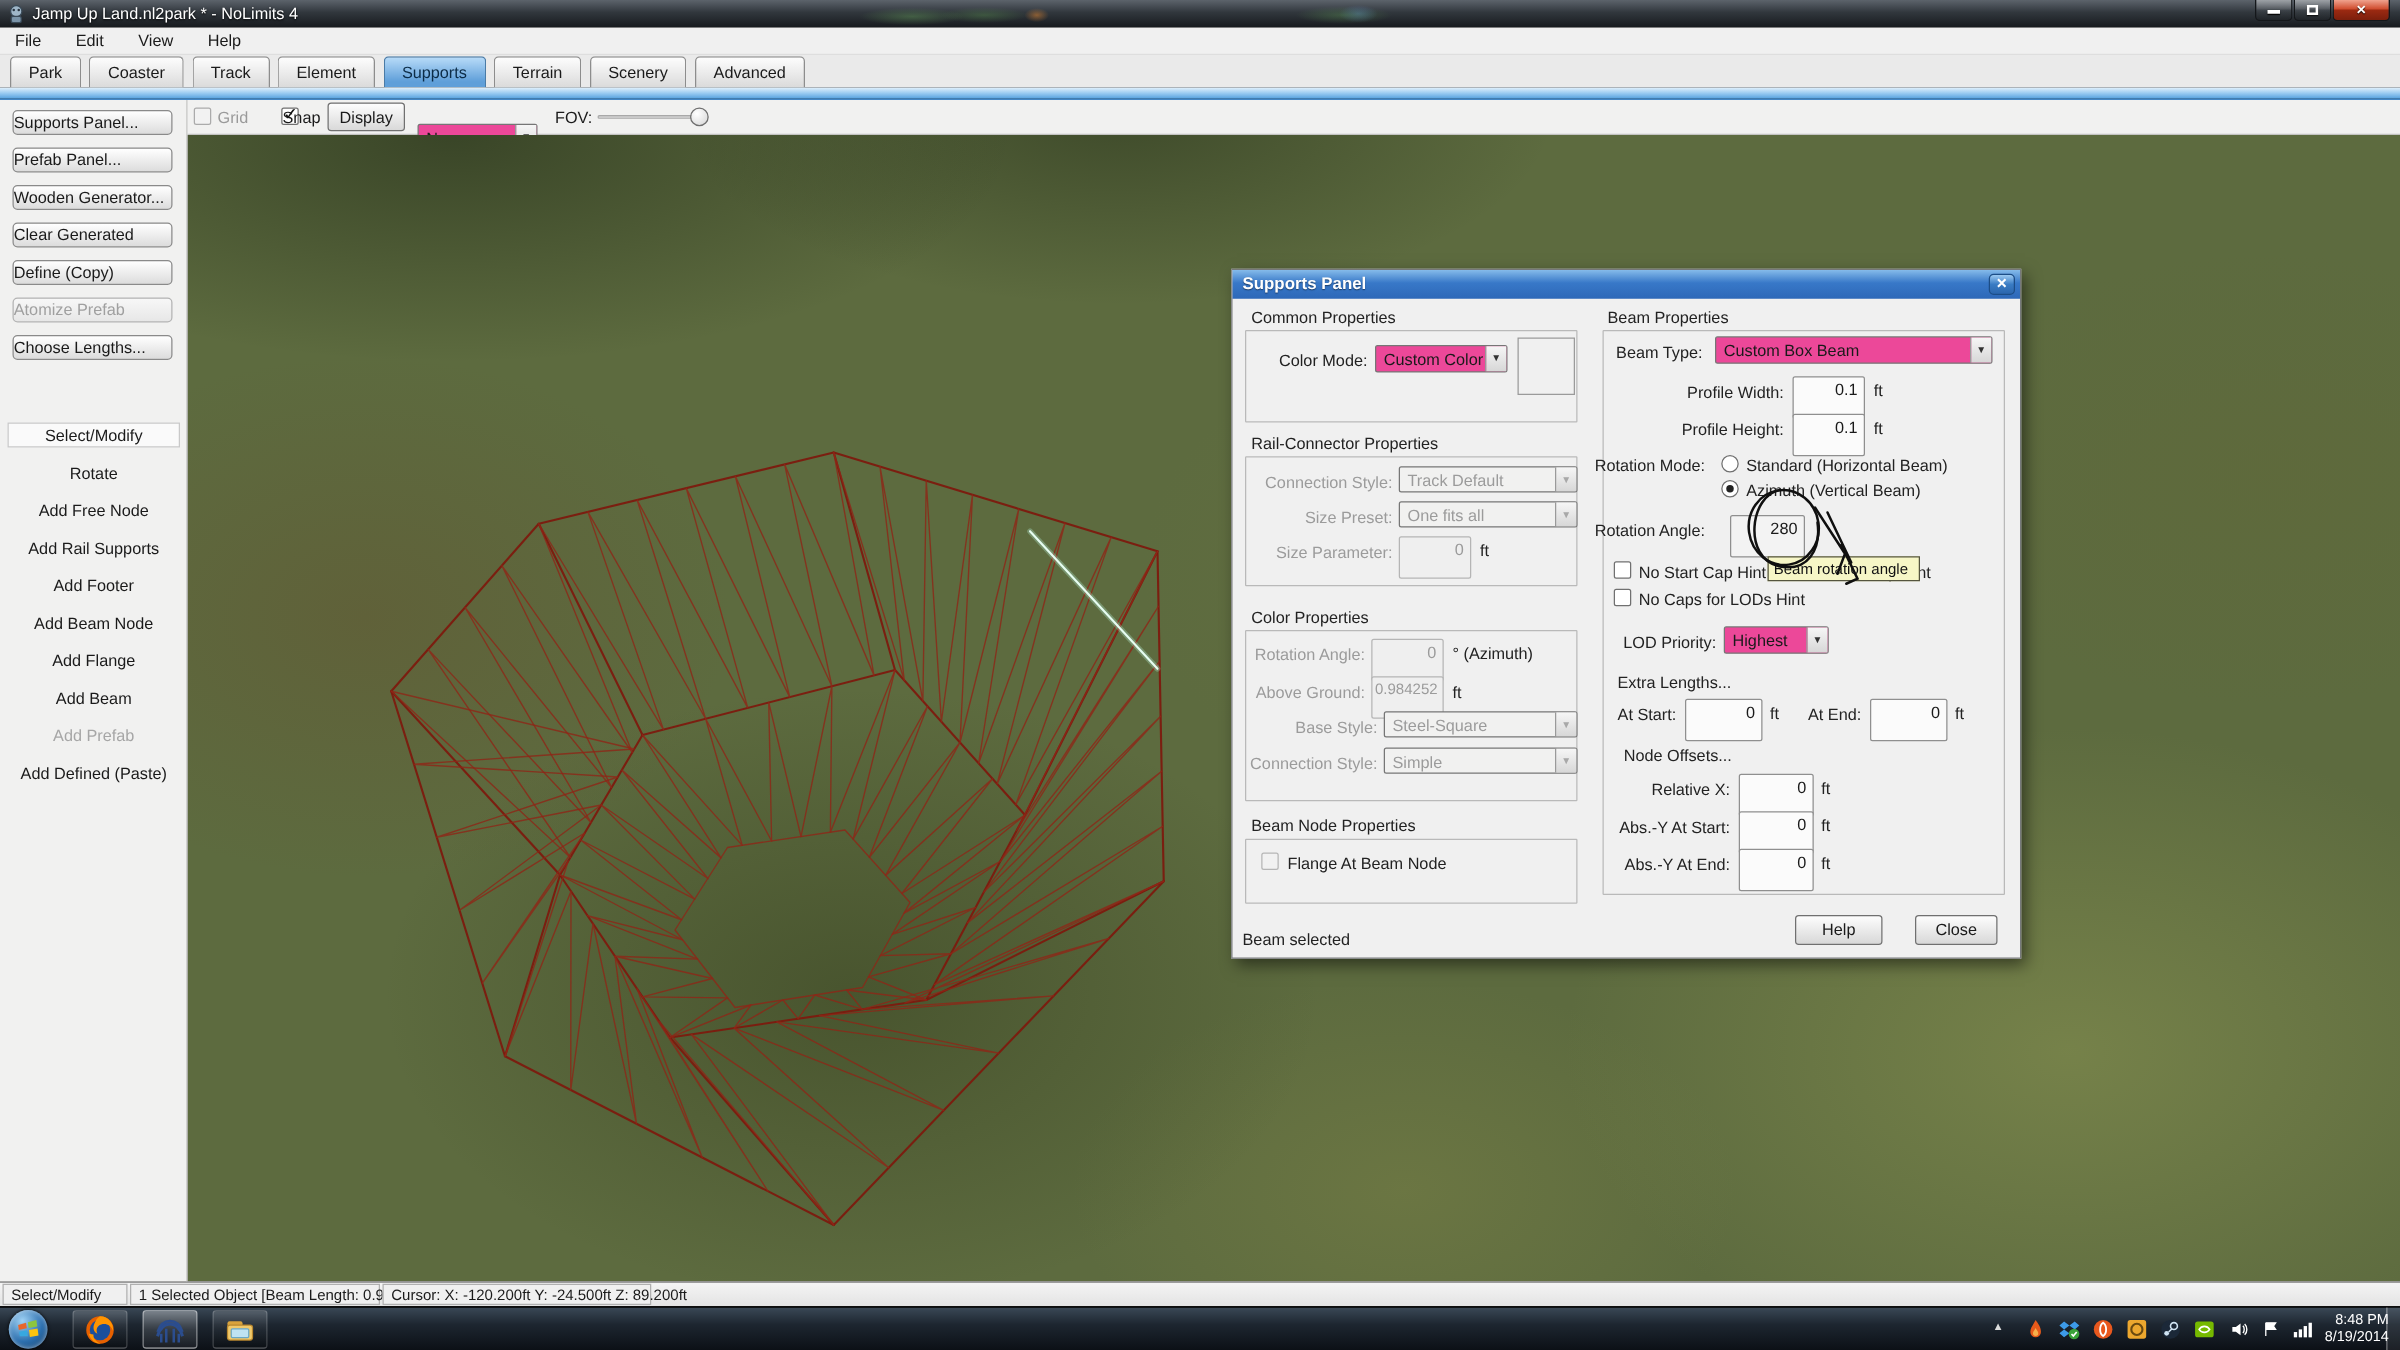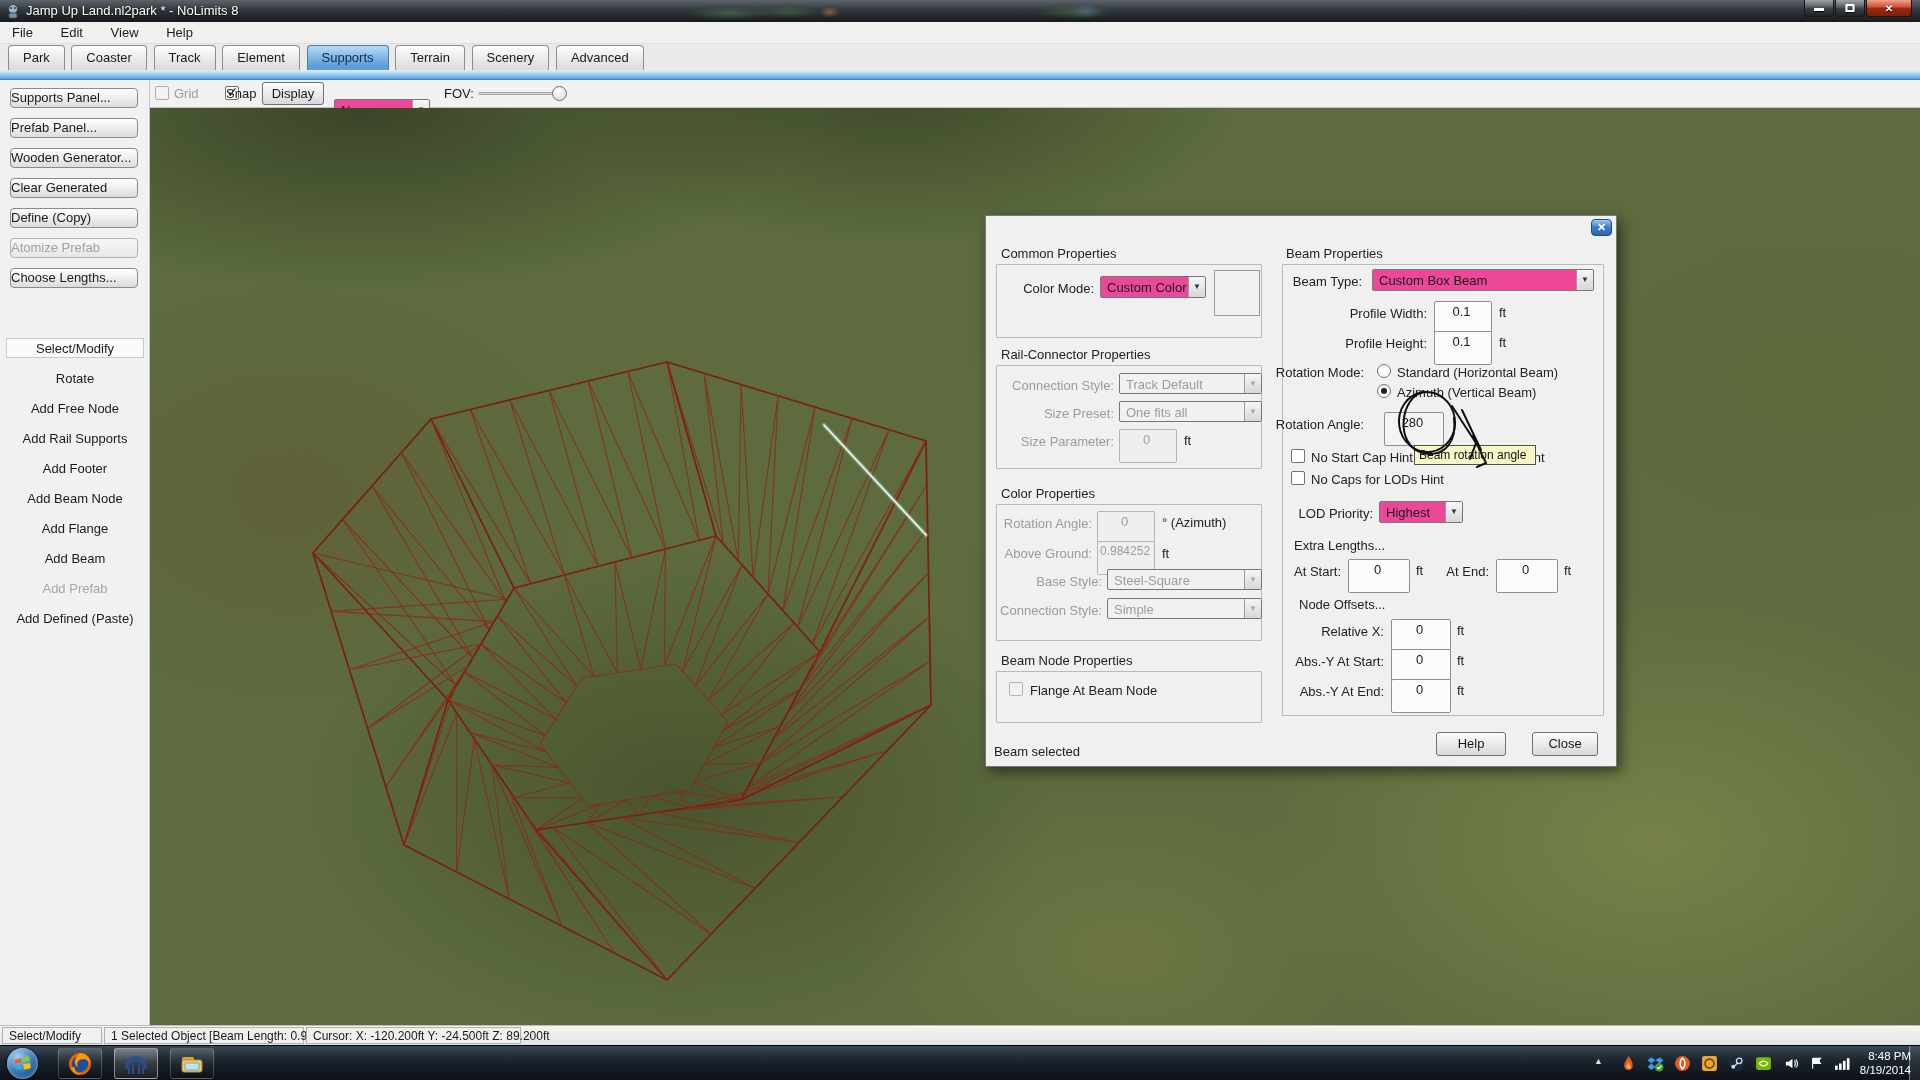--- a/index.html
+++ b/index.html
@@ -91,21 +91,21 @@
  background:linear-gradient(#85bbea,#3878c8 45%,#2d68b8);cursor:move}
 #dlg-title .t{position:absolute;left:8px;top:3px;color:#fff;font-weight:bold;font-size:13.5px;text-shadow:0 1px 1px rgba(0,0,0,.5)}
 #dlg-close{position:absolute;right:4px;top:3px;width:21px;height:17px;border:1px solid #1c4d86;border-radius:4px;
  background:linear-gradient(#9ccaf2,#3a7cc4 50%,#2b66ad);color:#fff;font-size:11px;font-weight:bold;text-align:center;line-height:15px;cursor:pointer}
 .gh{position:absolute;font-size:13px;color:#222;white-space:nowrap}
 .gbox{position:absolute;border:1px solid #b9b9b9;border-radius:1px}
 .lbl{position:absolute;font-size:13px;color:#222;text-align:right;white-space:nowrap}
 .lbl.dim,.dimtxt{color:#9b9b9b}
 .ltxt{position:absolute;font-size:13px;color:#222;white-space:nowrap}
 .tfield{position:absolute;height:34px;border:1px solid #8f8f8f;border-radius:2px;background:#fbfbfb;
- font-size:13px;text-align:center;padding:2px 5px 0 2px;cursor:text}
+ font-size:13px;text-align:right;padding:2px 5px 0 2px;cursor:text}
 .tfield.disabled{background:#efefef;border-color:#b5b5b5;color:#9b9b9b}
 .unit{position:absolute;font-size:13px;color:#222;white-space:nowrap}
 .radio{position:absolute;width:14px;height:14px;border:1px solid #707070;border-radius:50%;background:#fff;cursor:pointer}
 .radio.checked::after{content:"";position:absolute;left:3px;top:3px;width:6px;height:6px;border-radius:50%;background:#222}
 .cbx{position:absolute;width:14px;height:14px;border:1px solid #707070;border-radius:2px;background:#fff;cursor:pointer}
 .cbx.disabled{border-color:#b5b5b5;background:#f1f1f1}
 #tooltip{position:absolute;left:428px;top:229px;width:122px;height:20px;background:#f6f6c6;border:1px solid #54543e;
  font-size:12px;line-height:18px;padding-left:4px;color:#111;z-index:5;white-space:nowrap}
 #scribble{position:absolute;left:0;top:0;width:632px;height:552px;z-index:6;pointer-events:none}
 #scribble path,#scribble ellipse{fill:none;stroke:#101010;stroke-width:2;stroke-linecap:round}
@@ -133,21 +133,21 @@
 </head>
 <body>
 
 <div id="titlebar">
   <svg id="appicon" viewBox="0 0 16 16">
     <circle cx="8" cy="6" r="4.5" fill="#9fb6c8" stroke="#3a4a58"></circle>
     <circle cx="6" cy="5" r="1" fill="#2a3642"></circle>
       <circle cx="10" cy="5" r="1" fill="#2a3642"></circle>
     <rect x="4" y="10" width="8" height="5" rx="1.5" fill="#7a93a8" stroke="#3a4a58"></rect>
   </svg>
-  <span class="ttl">Jamp Up Land.nl2park * - NoLimits 8</span>
+  <span class="ttl">Jamp Up Land.nl2park * - NoLimits 4</span>
   <div id="wincontrols">
     <div class="wbtn">
         <span class="bar"></span>
       </div>
     <div class="wbtn">
         <span class="rest"></span>
       </div>
     <div class="wbtn close">
         <span class="glyph">✕</span>
       </div>
@@ -237,20 +237,23 @@
       <path d="M820.0 652.0L723.3 730.5L800.3 689.0L713.8 747.5L780.5 726.0L704.3 764.5L760.8 763.0L694.8 781.5L741.0 800.0" class="wz"></path>
       <path d="M741.0 800.0L677.3 792.0L689.8 807.5L651.8 796.0L638.5 815.0L626.3 800.0L587.3 822.5L600.8 804.0L536.0 830.0" class="wz"></path>
       <path d="M536.0 830.0L582.0 798.3L514.0 797.5L570.0 782.8L492.0 765.0L558.0 767.3L470.0 732.5L546.0 751.8L448.0 700.0" class="wz"></path>
       <path d="M448.0 700.0L545.3 735.8L464.5 672.0L555.8 719.3L481.0 644.0L566.3 702.8L497.5 616.0L576.8 686.3L514.0 588.0" class="wz"></path>
       <path d="M824.0 425.0L926.0 535.0" class="selglow"></path>
       <path d="M824.0 425.0L926.0 535.0" class="sel"></path>
     </svg>
 </div>
 
 <div id="dialog">
+  <div id="dlg-title">
+    <span class="t">Supports Panel</span>
+  </div>
   <div id="dlg-close">✕</div>
 
   <span class="gh" style="left:15px;top:30px">Common Properties</span>
   <div class="gbox" style="left:10px;top:48px;width:266px;height:74px">
     <span class="lbl" style="left:5px;top:16px;width:92px">Color Mode:</span>
     <div class="combo" style="position:absolute;left:103px;top:11px;width:106px">
       <span class="ct">Custom Color</span>
       <span class="ca">▼</span>
     </div>
     <div style="position:absolute;left:217px;top:5px;width:46px;height:46px;border:1px solid #9a9a9a">

